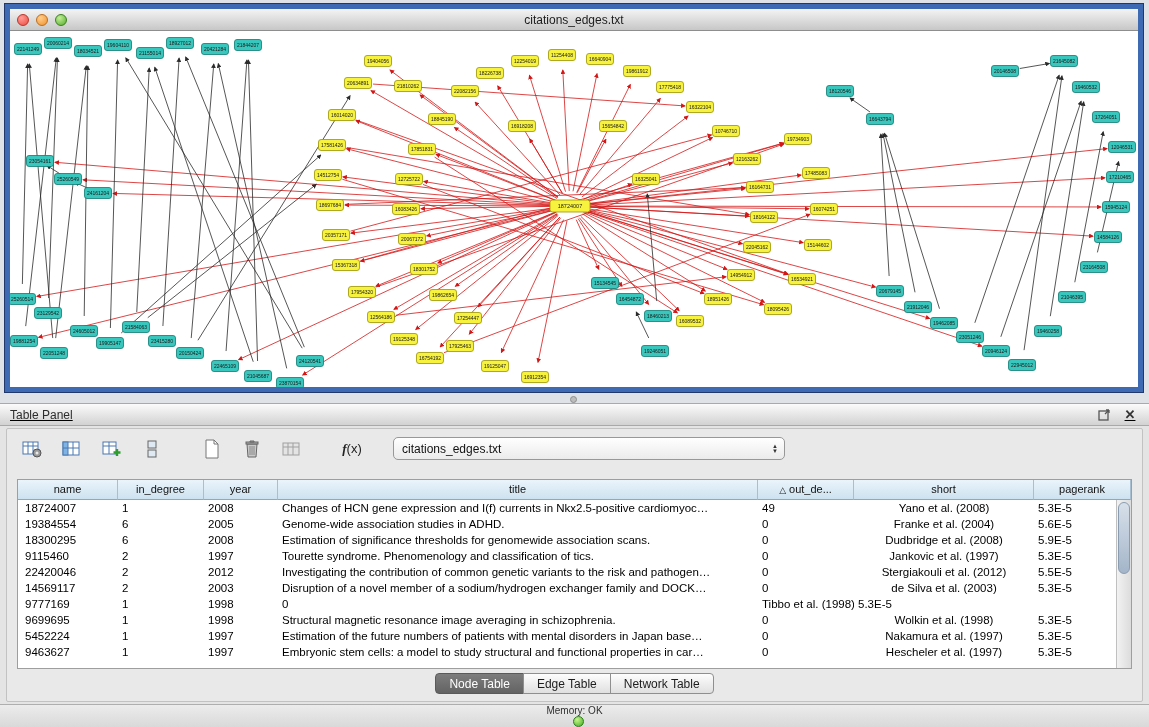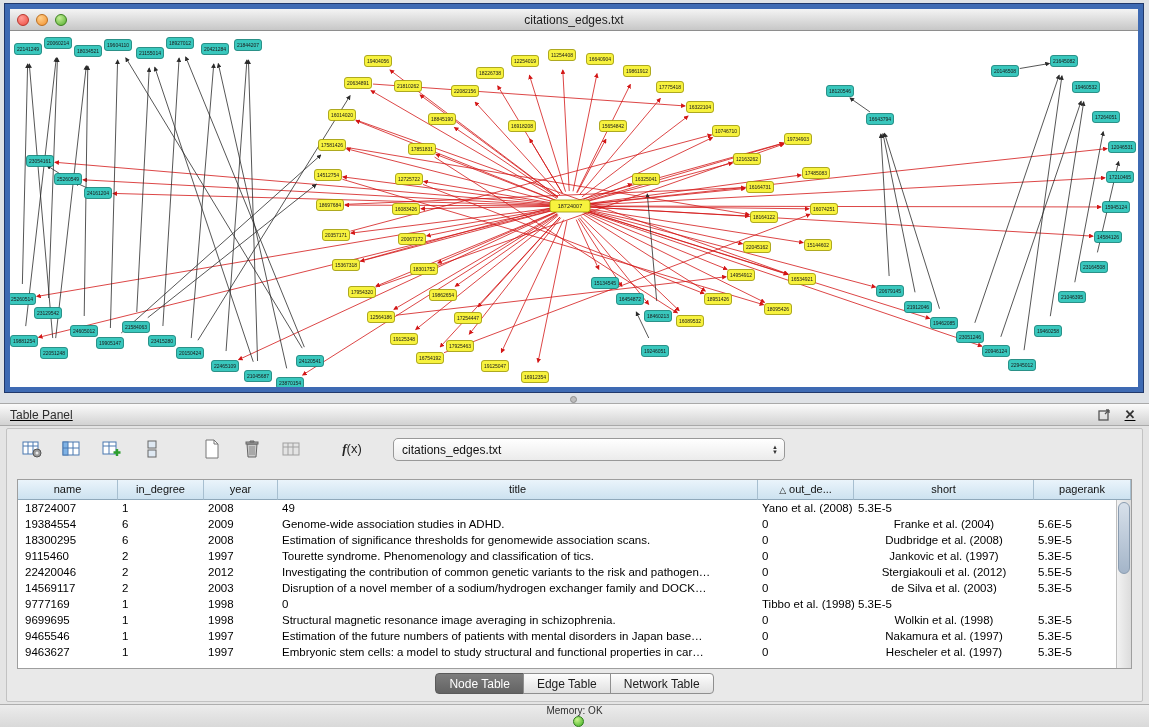--- a/index.html
+++ b/index.html
@@ -28,21 +28,21 @@
   .table-panel { position:absolute; left:0; top:403px; width:1149px; height:301px; background:#e4e4e4;text-decoration:underline; }
   .panel-header { height:23px; background:linear-gradient(#fbfbfb,#d2d2d2); border-top:1px solid #a9a9a9;
     border-bottom:1px solid #a9a9a9; display:flex; align-items:center; padding:0 10px; font-size:12px; color:#2d2d2d; }
   .panel-header .spacer { flex:1; }
   .panel-icon { width:18px; height:16px; display:flex; align-items:center; justify-content:center; cursor:default; margin-left:8px; }
   .panel-close { font-size:13px; font-weight:bold; color:#333; }
 
   .panel-body { position:absolute; top:25px; left:6px; right:6px; bottom:2px; background:#e9e9e9;
     border:1px solid #c2c2c2; border-radius:2px; }
 
-  .toolbar { display:flex; align-items:flex-end; padding:8px 12px 6px 12px; gap:14px; }
+  .toolbar { display:flex; align-items:flex-start; padding:8px 12px 6px 12px; gap:14px; }
   .tb-btn { width:26px; height:24px; display:flex; align-items:center; justify-content:center;
     background:transparent; border:none; }
   .tb-gap { width:6px; }
   .fx { font-size:13px; color:#222; }
   .fx i { font-family:"Liberation Serif", serif; font-weight:bold; }
 
   .combo { display:flex; align-items:center; width:392px; height:23px; margin-left:14px;
     border:1px solid #989898; border-radius:5px; background:linear-gradient(#ffffff,#ebebeb);
     padding:0 4px 0 8px; font-size:12px; color:#111; }
   .combo .val { flex:1; white-space:nowrap; overflow:hidden; }
@@ -697,28 +697,29 @@
           <div class="th c3"><span>title</span></div>
           <div class="th c4"><span class="sort">△</span><span>out_de...</span></div>
           <div class="th c5"><span>short</span></div>
           <div class="th c6"><span>pagerank</span></div>
         </div>
       <div id="tbody">
           <div class="tr">
             <div class="td c0">18724007</div>
             <div class="td c1">1</div>
             <div class="td c2">2008</div>
+            <div class="td c3">Changes of HCN gene expression and I(f) currents in Nkx2.5-positive cardiomyoc…</div>
             <div class="td c4">49</div>
             <div class="td c5">Yano et al. (2008)</div>
             <div class="td c6">5.3E-5</div>
           </div>
           <div class="tr">
             <div class="td c0">19384554</div>
             <div class="td c1">6</div>
-            <div class="td c2">2009</div>
+            <div class="td c2">2005</div>
             <div class="td c3">Genome-wide association studies in ADHD.</div>
             <div class="td c4">0</div>
             <div class="td c5">Franke et al. (2004)</div>
             <div class="td c6">5.6E-5</div>
           </div>
           <div class="tr">
             <div class="td c0">18300295</div>
             <div class="td c1">6</div>
             <div class="td c2">2008</div>
             <div class="td c3">Estimation of significance thresholds for genomewide association scans.</div>
@@ -764,21 +765,21 @@
           <div class="tr">
             <div class="td c0">9699695</div>
             <div class="td c1">1</div>
             <div class="td c2">1998</div>
             <div class="td c3">Structural magnetic resonance image averaging in schizophrenia.</div>
             <div class="td c4">0</div>
             <div class="td c5">Wolkin et al. (1998)</div>
             <div class="td c6">5.3E-5</div>
           </div>
           <div class="tr">
-            <div class="td c0">9465546</div>
+            <div class="td c0">5452224</div>
             <div class="td c1">1</div>
             <div class="td c2">1997</div>
             <div class="td c3">Estimation of the future numbers of patients with mental disorders in Japan base…</div>
             <div class="td c4">0</div>
             <div class="td c5">Nakamura et al. (1997)</div>
             <div class="td c6">5.3E-5</div>
           </div>
           <div class="tr">
             <div class="td c0">9463627</div>
             <div class="td c1">1</div>

